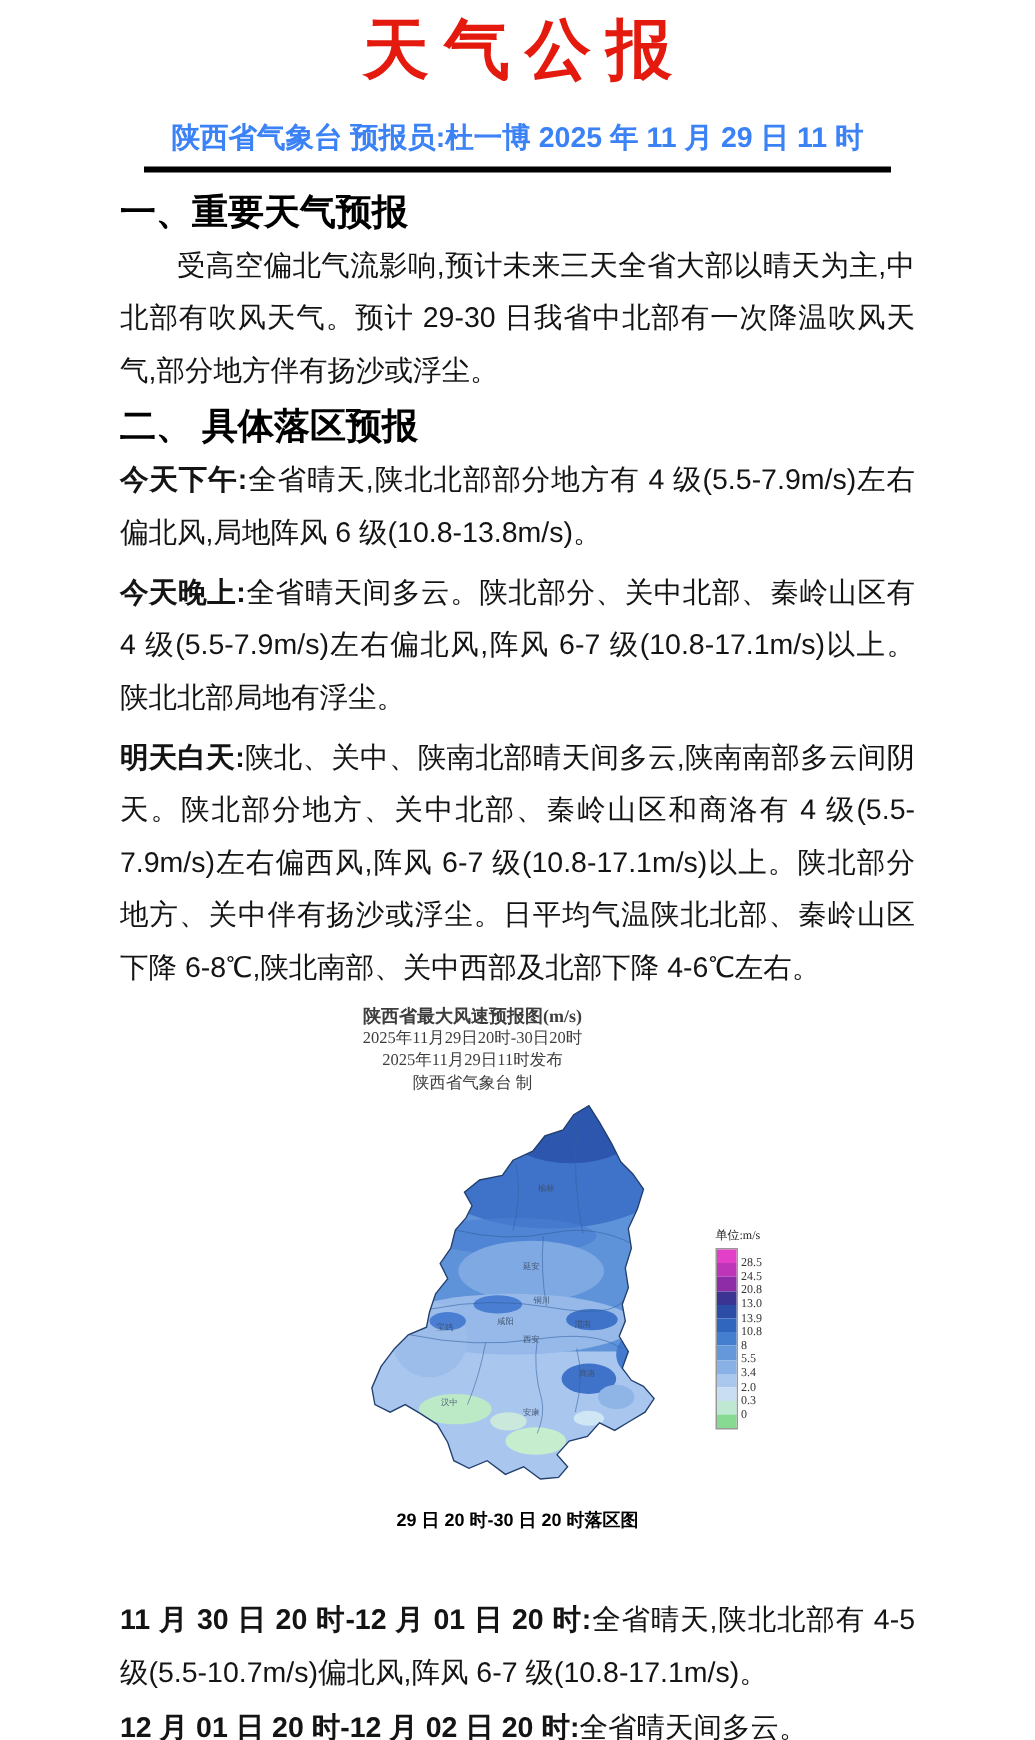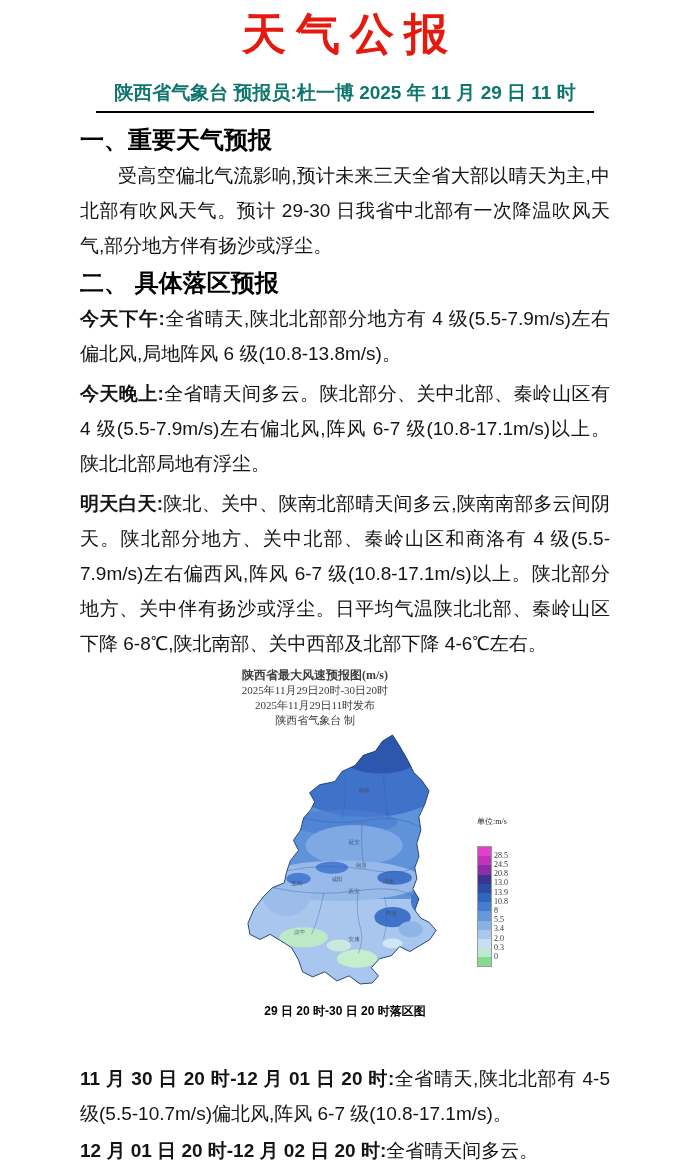--- a/index.html
+++ b/index.html
@@ -7,34 +7,34 @@
     width:690px;height:1160px;position:relative;background:#ffffff;overflow:hidden;
     font-family:"Liberation Sans",sans-serif;color:#1a1a1a;
   }
   .doc-title{
     margin:6px 0 0;text-align:center;color:#e41a0e;font-size:44px;font-weight:bold;
     letter-spacing:10px;text-indent:10px;line-height:56px;
   }
   .byline-wrap{text-align:center;margin-top:20px;}
   .byline{
     display:inline-block;font-weight:bold;font-size:19px;line-height:22px;
-    padding:0 18px 7px;border-bottom:2px solid #000000;color:#0f766e;text-align:right;
+    padding:0 18px 7px;border-bottom:4px solid #000000;color:#3b82f6;text-align:right;
   }
   .sec-heading{margin:14px 80px 0;font-size:24px;line-height:26px;font-weight:bold;color:#000;}
   .sec-heading.second{margin-top:7px;}
   .body-p{margin:5px 80px 0;font-size:19px;line-height:35px;text-align:justify;color:#141414;}
   .body-p.indent{text-indent:2em;}
   .lead{font-weight:bold;margin-top:44px;}
   .figure{position:relative;height:332px;margin-top:2px;font-family:Liberation Serif, serif;}
   .map-titles{position:absolute;top:5px;left:0;width:630px;text-align:center;color:#3d3d3d;}
   .map-titles .mt{font-size:11px;line-height:15px;}
   .map-titles .mt.first{font-size:12px;font-weight:bold;}
   .map-svg{position:absolute;left:240px;top:66px;width:204px;height:258px;}
   .legend{position:absolute;left:477px;top:153px;width:70px;}
-  .legend-title{font-size:8px;color:#222;margin-bottom:19px;}
+  .legend-title{font-size:8px;color:#222;margin-bottom:3px;}
   .legend-body{position:relative;margin-top:2px;}
   .legend-bar{display:flex;flex-direction:column;width:13px;border:0.5px solid #999;}
   .legend-lbls span{position:absolute;font-size:8px;color:#333;line-height:9px;}
   .caption{margin:4px 0 0;text-align:center;font-size:12px;line-height:24px;font-weight:bold;color:#000;}
   .footer-p{margin-top:38px;}
   .footer-p.last{margin-top:2px;}
 </style>
 </head>
 <body>
 

